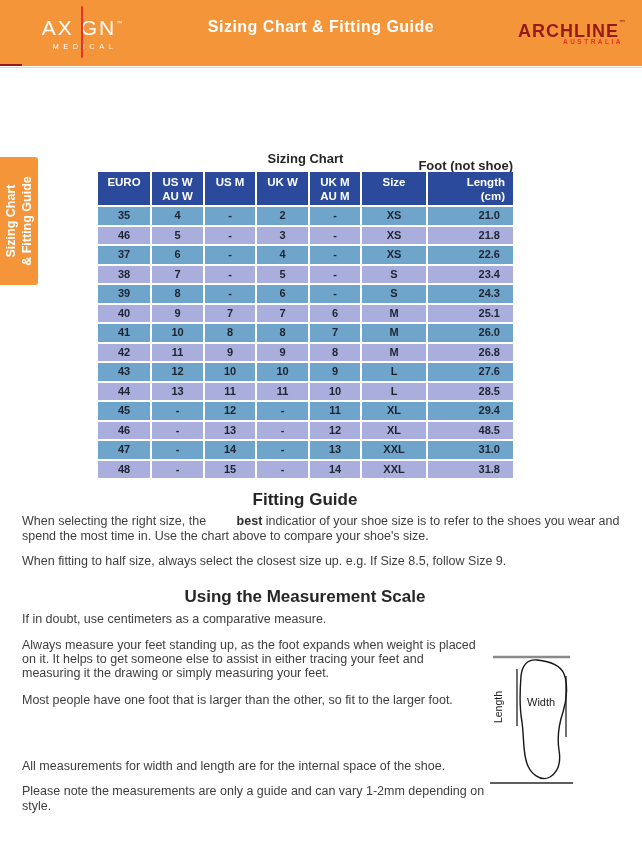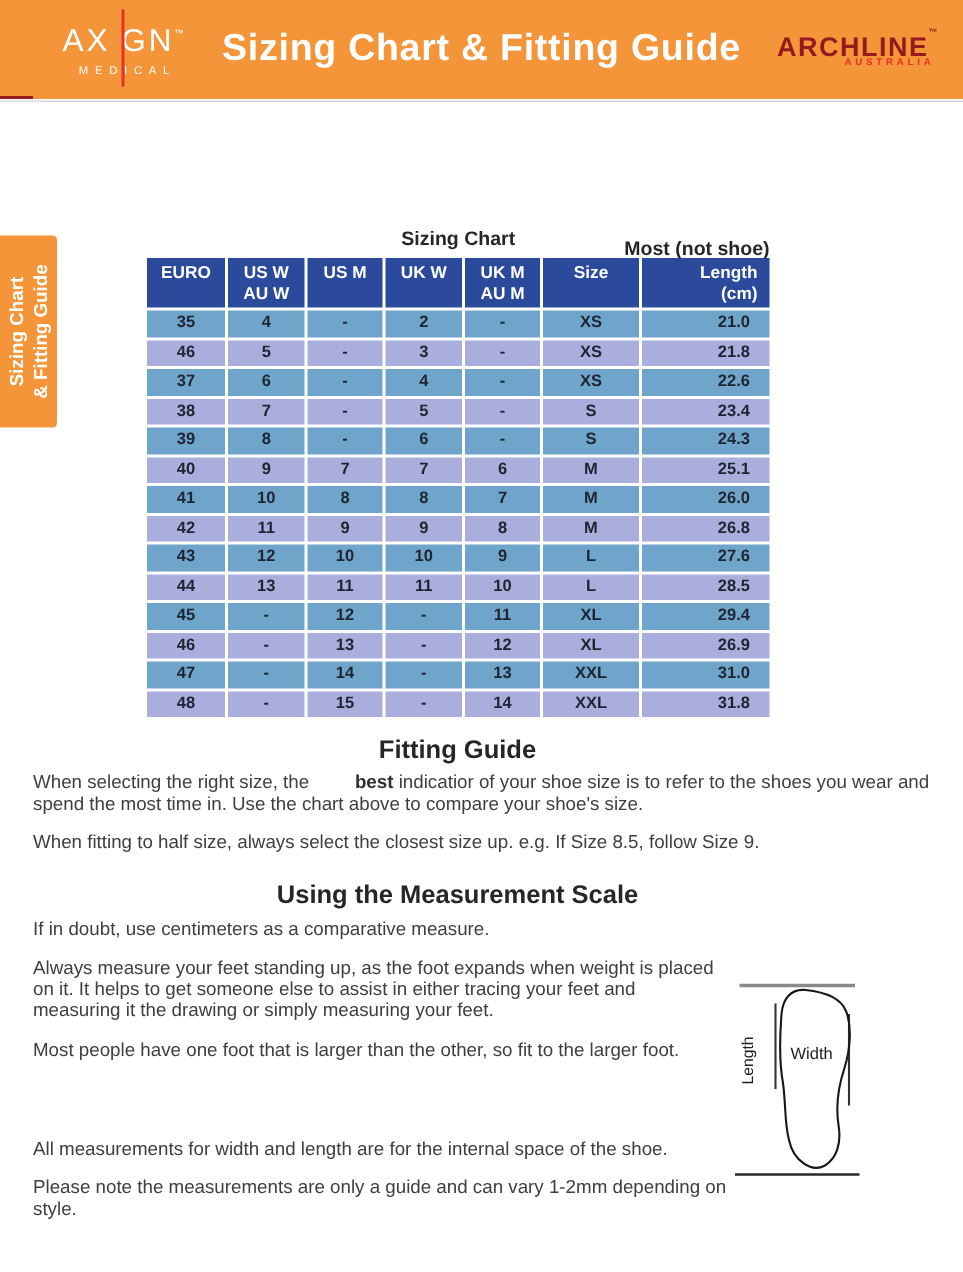--- a/index.html
+++ b/index.html
@@ -18,21 +18,21 @@
   .rule2{position:absolute;left:0;top:67px;width:642px;height:1px;background:#d9d9d9;}
 
   .axign{position:absolute;left:28px;top:9px;width:110px;height:48px;color:#fff;text-align:center;}
   .axign .word{font-size:21px;letter-spacing:2px;font-weight:400;position:relative;top:7px;}
   .axign .word .gap{display:inline-block;width:7px;}
   .axign .tm{font-size:6px;vertical-align:top;position:relative;top:4px;}
   .axign .sub{font-size:7.5px;letter-spacing:4.5px;font-weight:400;position:relative;top:9px;left:2px;}
   .axign .redline{position:absolute;left:53px;top:-3px;width:2px;height:52px;background:var(--red);border-radius:1px;}
 
   .main-title{position:absolute;left:0;top:18px;width:642px;text-align:center;
-              color:#fff;font-weight:700;font-size:25px;letter-spacing:0.5px;}
+              color:#fff;font-weight:700;font-size:16px;letter-spacing:0.5px;}
 
   .archline{position:absolute;right:16px;top:21px;text-align:right;}
   .archline .word{color:var(--maroon);font-weight:700;font-size:18px;letter-spacing:1px;}
   .archline .tm{font-size:6px;vertical-align:top;position:relative;top:-2px;}
   .archline .sub{color:var(--red);font-size:6.5px;letter-spacing:2.5px;font-weight:700;
                  position:relative;top:-4px;right:3px;}
 
   
   .side-tab{position:absolute;left:0;top:157px;width:38px;height:128px;background:var(--orange);
             border-radius:0 3px 3px 0;}
@@ -88,21 +88,21 @@
 </div>
 
 <div class="side-tab">
   <div class="rot">
     <span>Sizing Chart</span>
     <span>&amp; Fitting Guide</span>
   </div>
 </div>
 
 <div class="chart-title">Sizing Chart</div>
-<div class="foot-label">Most (not shoe)</div>
+<div class="foot-label">Foot (not shoe)</div>
 
 <table class="sizing">
   <thead>
     <tr>
       <th class="c0">
           <div>EURO</div>
           <div></div>
         </th>
       <th class="c1">
           <div>US W</div>
@@ -230,21 +230,21 @@
         <td class="c5">XL</td>
         <td class="c6 len">29.4</td>
       </tr>
       <tr class="row-light">
         <td class="c0">46</td>
         <td class="c1">-</td>
         <td class="c2">13</td>
         <td class="c3">-</td>
         <td class="c4">12</td>
         <td class="c5">XL</td>
-        <td class="c6 len">26.9</td>
+        <td class="c6 len">48.5</td>
       </tr>
       <tr class="row-dark">
         <td class="c0">47</td>
         <td class="c1">-</td>
         <td class="c2">14</td>
         <td class="c3">-</td>
         <td class="c4">13</td>
         <td class="c5">XXL</td>
         <td class="c6 len">31.0</td>
       </tr>

